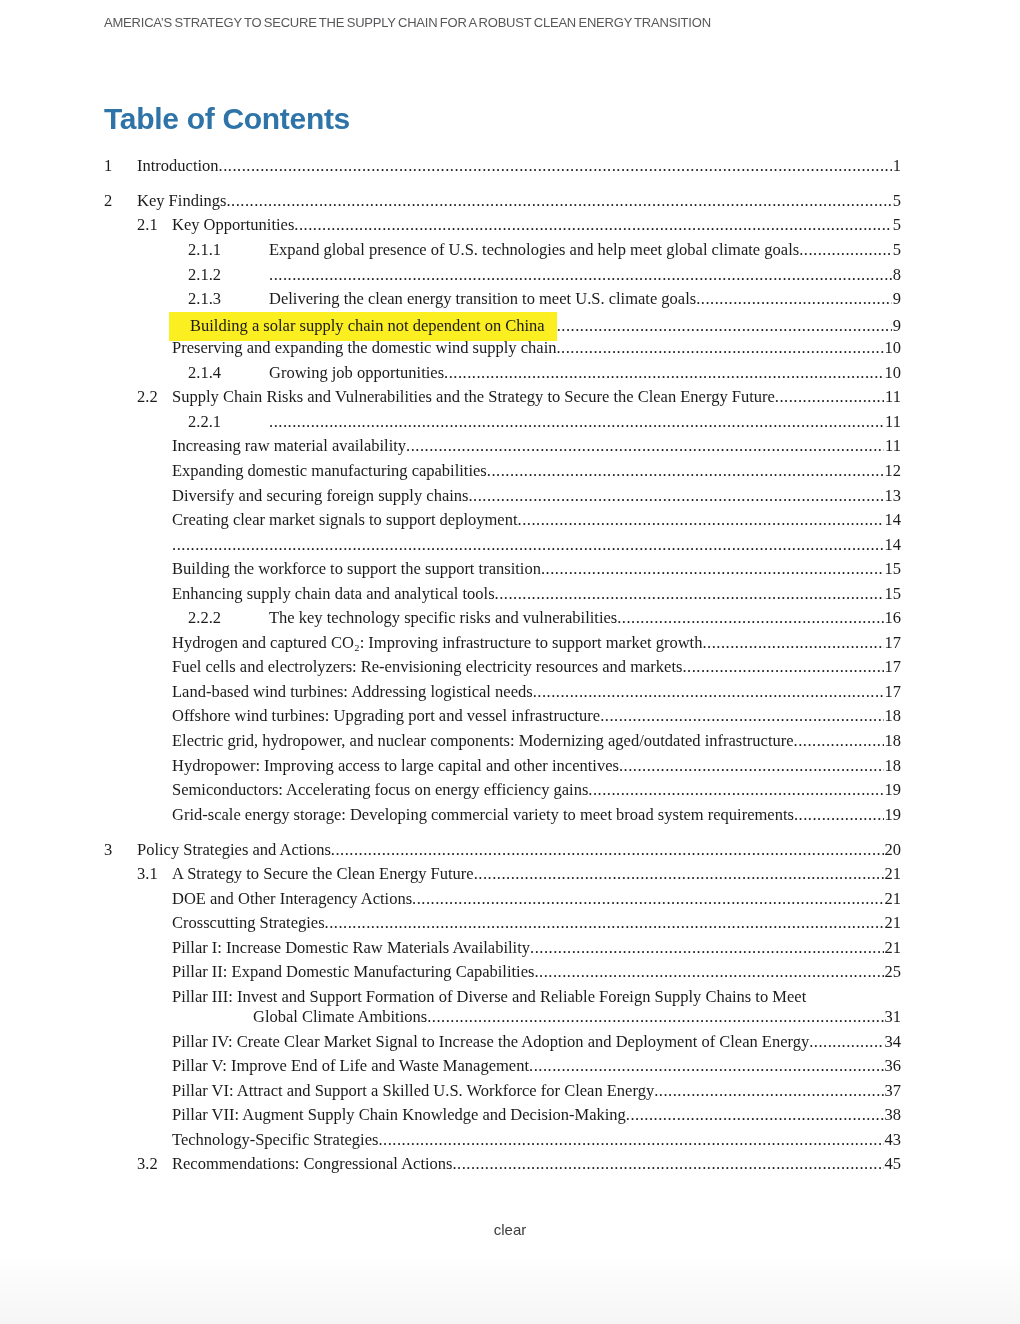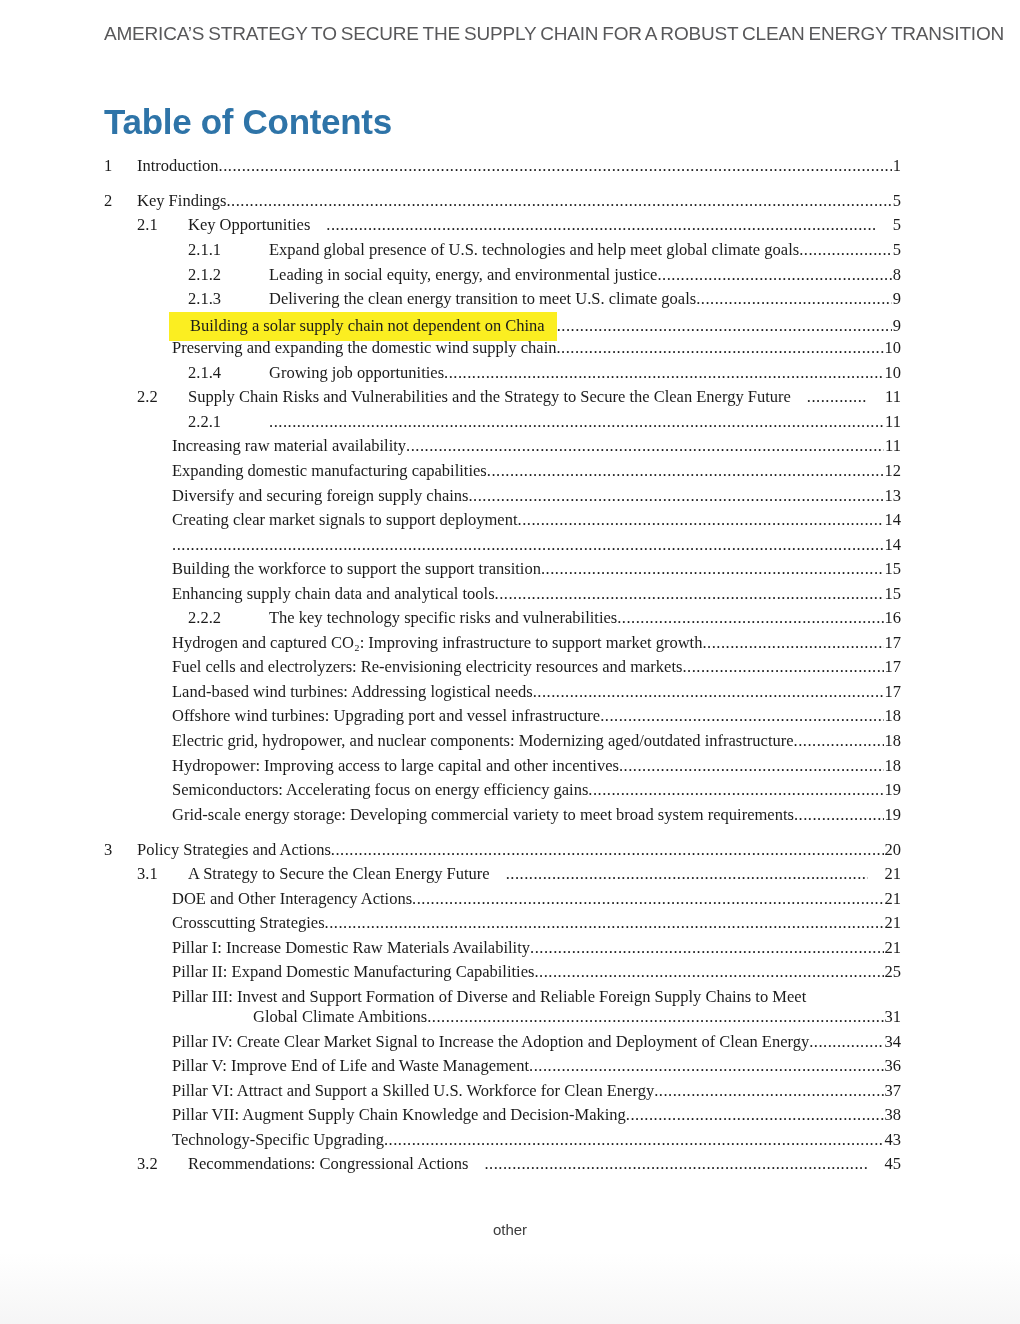--- a/index.html
+++ b/index.html
@@ -11,52 +11,52 @@
   html,body{width:1020px;height:1324px;}
   body{
     position:relative;
     background:#ffffff;
     font-family:"Liberation Serif","DejaVu Serif",serif;
     color:var(--text);
     overflow:hidden;
   }
   .running-header{
     position:absolute;
-    top:23px;left:104px;width:800px;
+    top:15px;left:104px;width:800px;
     font-family:"Liberation Sans","DejaVu Sans",sans-serif;
-    font-size:19px;
+    font-size:13px;
     letter-spacing:-0.2px;
     word-spacing:-1px;
     color:#58585a;
     white-space:nowrap;
   }
   .doc-title{
     position:absolute;
     top:102px;left:104px;
     font-family:"Liberation Sans","DejaVu Sans",sans-serif;
-    font-size:35px;
+    font-size:30px;
     font-weight:700;
     color:var(--title-blue);
     letter-spacing:-0.3px;
   }
   .toc{
     position:absolute;
     top:154px;left:104px;width:797px;
   }
   .row{
     display:flex;
     align-items:baseline;
     height:24.55px;
     line-height:24.55px;
     font-size:16.5px;
     white-space:nowrap;
   }
   .row.chapter{font-size:16.5px;}
   .row.chapter:not(:first-child){margin-top:10.4px;}
-  .row.section{padding-left:33px;gap:16px;}
+  .row.section{padding-left:33px;}
   .row.subsection{padding-left:68px;}
   .row.plain{padding-left:68px;}
   .row.cont{padding-left:149px;margin-top:-4.2px;}
   .num{flex:0 0 auto;display:inline-block;}
   .chapter .num{width:33px;}
   .section .num{width:35px;}
   .subsection .num{width:81px;margin-left:16px;}
   .title{flex:0 0 auto;}
   .title.highlight{
     background:var(--hl);
@@ -119,21 +119,20 @@
     <span class="pageno">5</span>
   </div>
     <div class="row subsection">
     <span class="num">2.1.1</span>
     <span class="title">Expand global presence of U.S. technologies and help meet global climate goals</span>
     <span class="leader"></span>
     <span class="pageno">5</span>
   </div>
     <div class="row subsection">
     <span class="num">2.1.2</span>
-    <span class="title">Leading in social equity, energy, and environmental justice</span>
     <span class="leader"></span>
     <span class="pageno">8</span>
   </div>
     <div class="row subsection">
     <span class="num">2.1.3</span>
     <span class="title">Delivering the clean energy transition to meet U.S. climate goals</span>
     <span class="leader"></span>
     <span class="pageno">9</span>
   </div>
     <div class="row plain">
@@ -326,27 +325,27 @@
     <span class="pageno">37</span>
   </div>
     <div class="row plain">
 
     <span class="title">Pillar VII: Augment Supply Chain Knowledge and Decision-Making</span>
     <span class="leader"></span>
     <span class="pageno">38</span>
   </div>
     <div class="row plain">
 
-    <span class="title">Technology-Specific Upgrading</span>
+    <span class="title">Technology-Specific Strategies</span>
     <span class="leader"></span>
     <span class="pageno">43</span>
   </div>
     <div class="row section">
     <span class="num">3.2</span>
     <span class="title">Recommendations: Congressional Actions</span>
     <span class="leader"></span>
     <span class="pageno">45</span>
   </div>
   </div>
 
-<div class="footer-pageno">other</div>
+<div class="footer-pageno">clear</div>
 
 <div class="page-fade"></div>
 
 </body></html>

